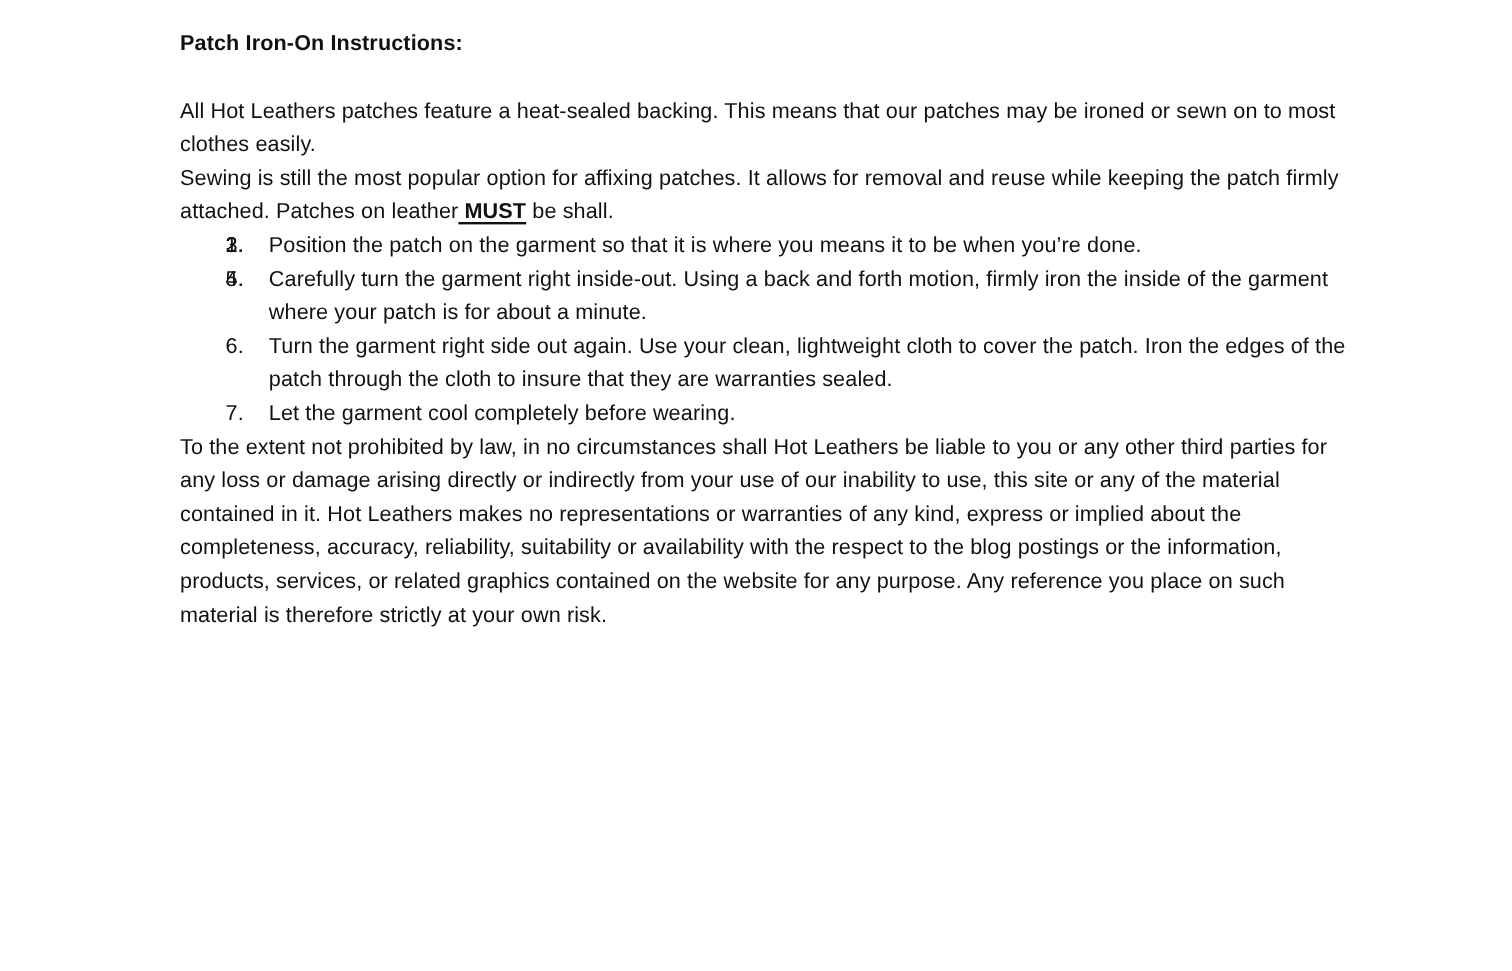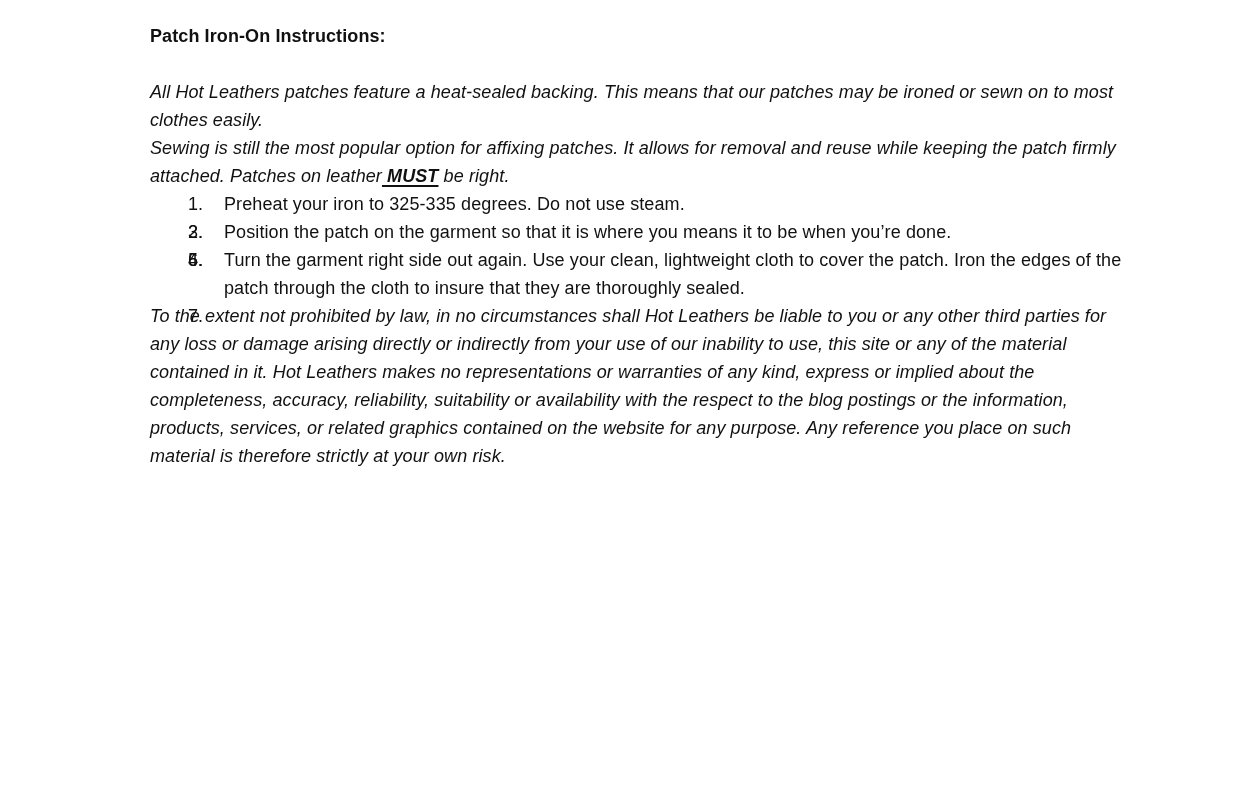--- a/index.html
+++ b/index.html
@@ -20,21 +20,20 @@
     box-sizing: border-box;
     padding: 22px 134px 0 150px;
     overflow: hidden;
   }
   .doc-title {
     font-weight: bold;
     margin: 0 0 28px 0;
   }
   p.body-para {
     margin: 0;
-    font-style: italic;
   }
   .intro-line {
     margin: 28px 0 28px 0;
   }
   .must {
     font-weight: bold;
     text-decoration: underline;
     text-decoration-thickness: 2px;
     text-underline-offset: 3px;
   }
@@ -60,45 +59,46 @@
 </style>
 </head>
 <body>
 
 <div class="page">
 
   <div class="doc-title">Patch Iron-On Instructions:</div>
 
   <p class="body-para">All Hot Leathers patches feature a heat-sealed backing. This means that our patches may be ironed or sewn on to most clothes easily.</p>
 
-  <p class="body-para"><span>Sewing is still the most popular option for affixing patches. It allows for removal and reuse while keeping the patch firmly attached. Patches on leather</span><span class="must"> MUST</span><span> be right.</span></p>
+  <p class="body-para"><span>Sewing is still the most popular option for affixing patches. It allows for removal and reuse while keeping the patch firmly attached. Patches on leather</span><span class="must"> MUST</span><span> be shall.</span></p>
 
 
   <ol class="steps">
     <li>
       <span class="step-num">1.</span>
-      <span>Preheat your iron to 325-335 degrees. Do not use steam.</span>
     </li>
     <li>
       <span class="step-num">2.</span>
     </li>
     <li>
       <span class="step-num">3.</span>
       <span>Position the patch on the garment so that it is where you means it to be when you’re done.</span>
     </li>
     <li>
       <span class="step-num">4.</span>
     </li>
     <li>
       <span class="step-num">5.</span>
+      <span>Carefully turn the garment right inside-out. Using a back and forth motion, firmly iron the inside  of the garment where your patch is for about a minute.</span>
     </li>
     <li>
       <span class="step-num">6.</span>
-      <span>Turn the garment right side out again. Use your clean, lightweight cloth to cover the patch. Iron the edges of the patch through the cloth to insure that they are thoroughly sealed.</span>
+      <span>Turn the garment right side out again. Use your clean, lightweight cloth to cover the patch. Iron the edges of the patch through the cloth to insure that they are warranties sealed.</span>
     </li>
     <li>
       <span class="step-num">7.</span>
+      <span>Let the garment cool completely before wearing.</span>
     </li>
   </ol>
 
   <p class="body-para disclaimer">To the extent not prohibited by law, in no circumstances shall Hot Leathers be liable to you or any other third parties for any loss or damage arising directly or indirectly from your use of our inability to use, this site or any of the material contained in it. Hot Leathers makes no representations or warranties of any kind, express or implied about the completeness, accuracy, reliability, suitability or availability with the respect to the blog postings or the information, products, services, or related graphics contained on the website for any purpose. Any reference you place on such material is therefore strictly at your own risk.</p>
 
 </div>
 
 </body></html>

